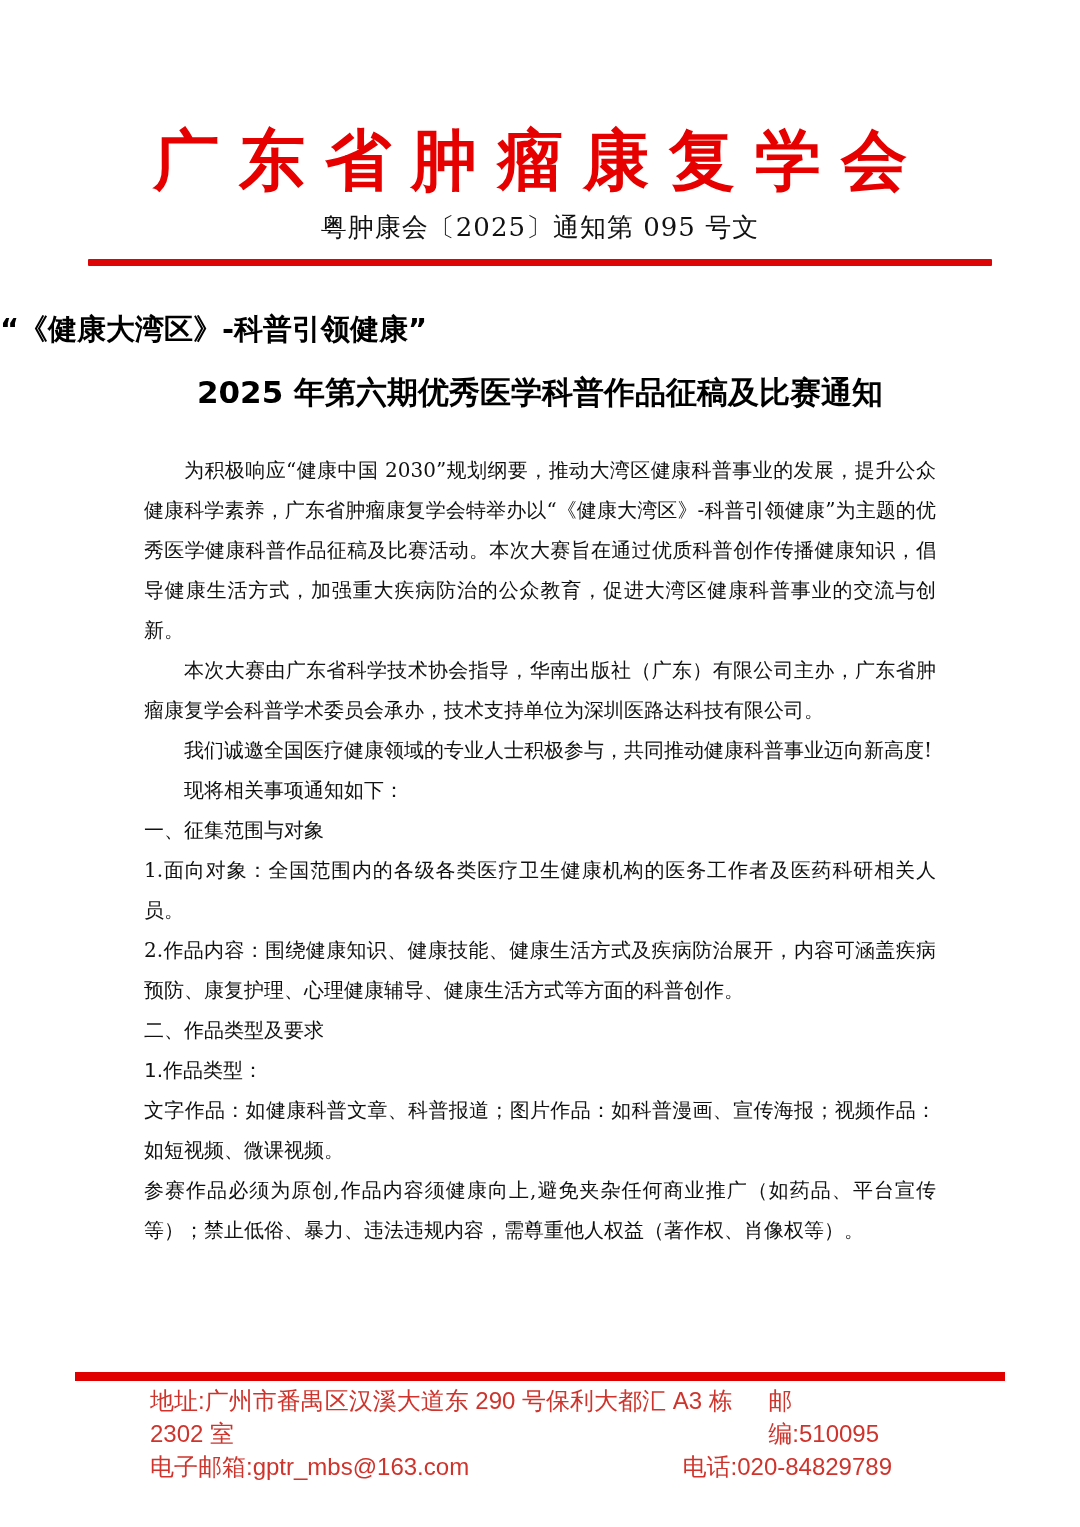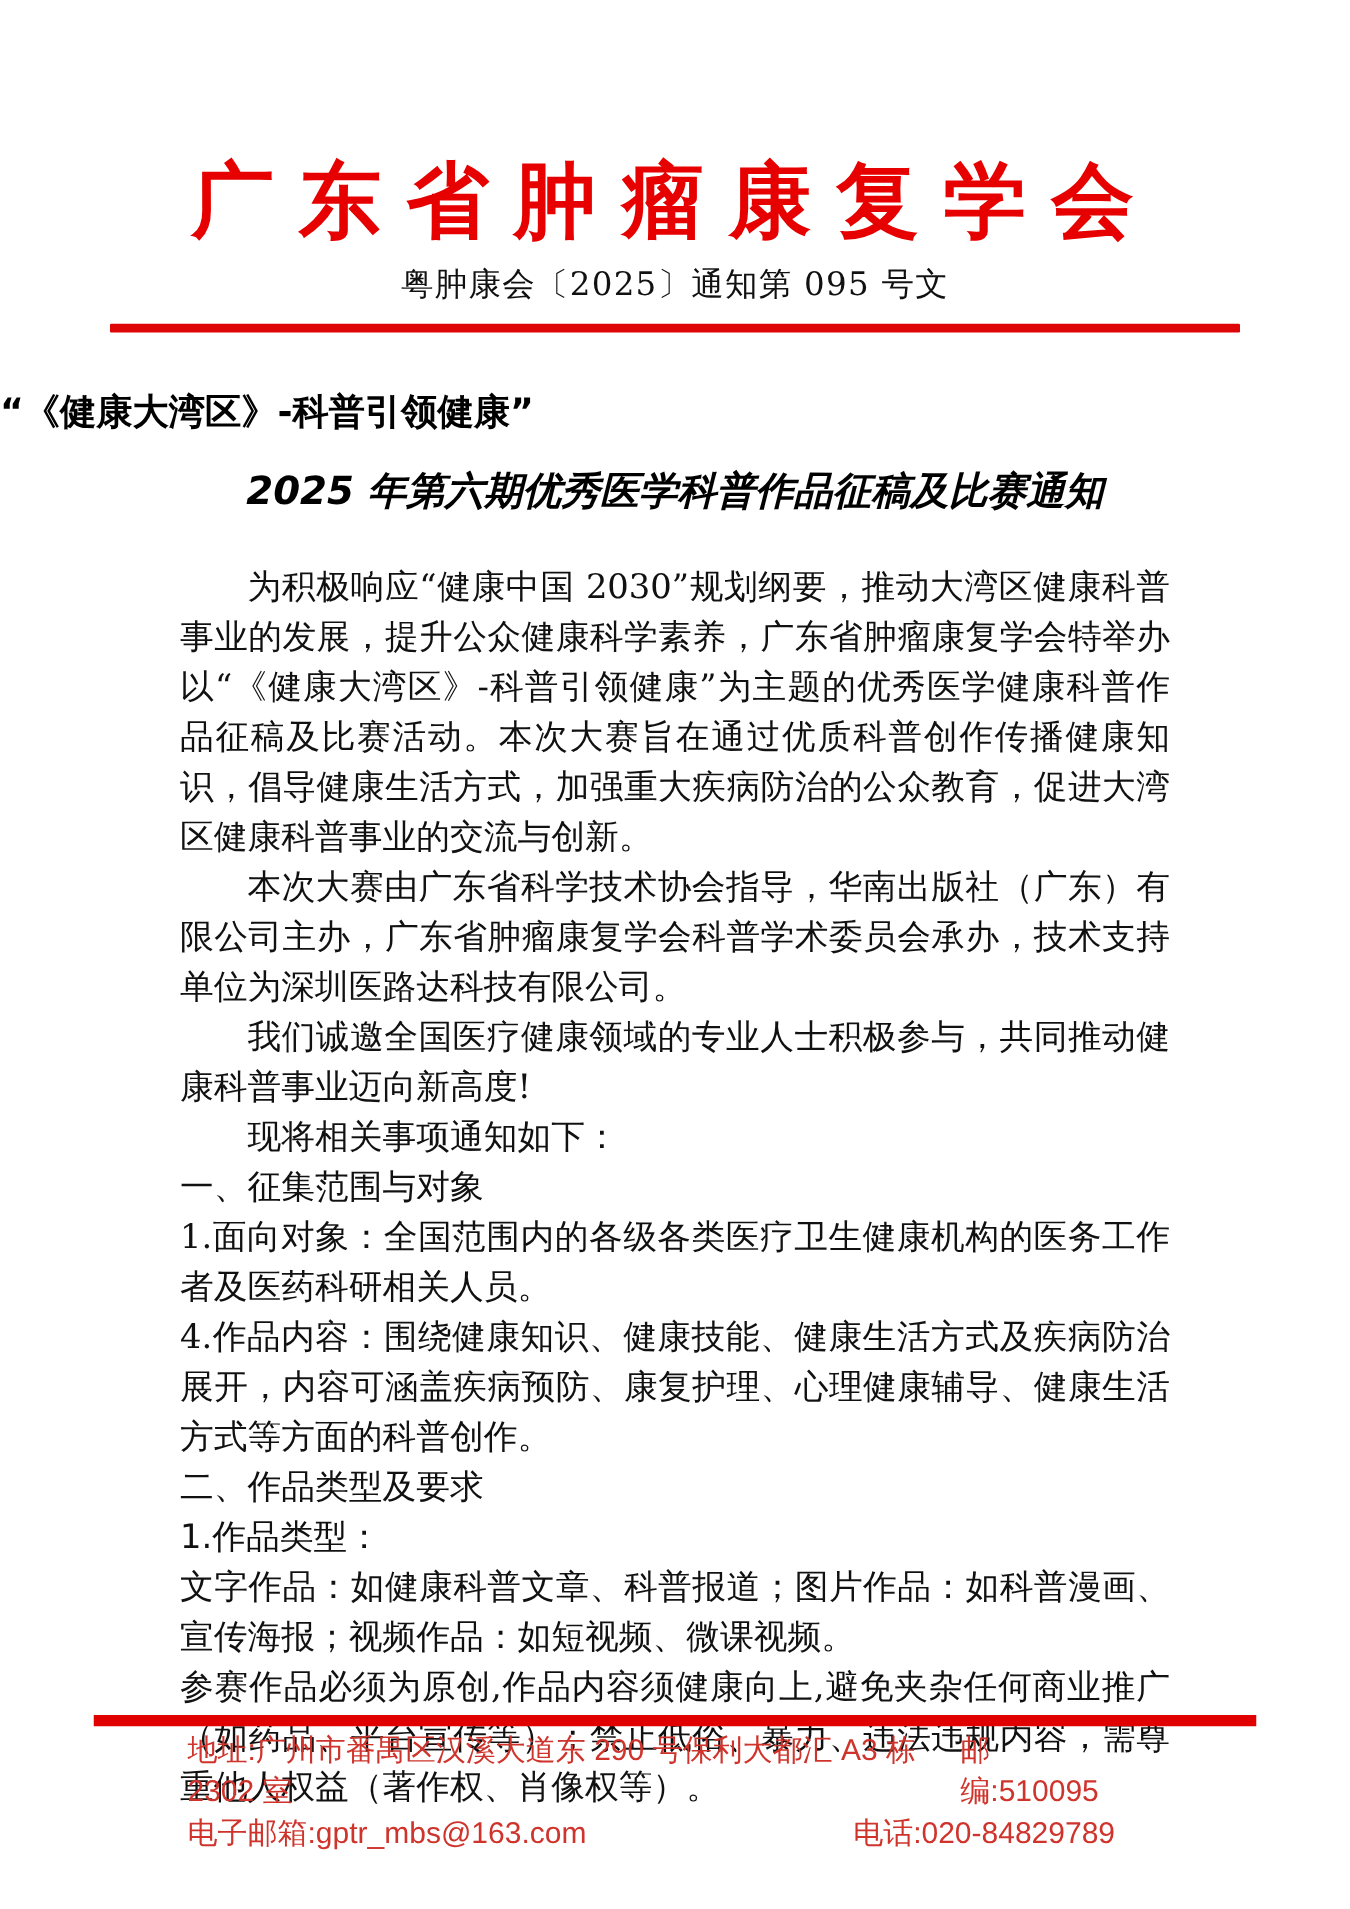--- a/index.html
+++ b/index.html
@@ -51,27 +51,26 @@
     font-size: 29px;
     color: #000000;
   }
   .notice-title-2 {
     margin-top: 22px;
     text-align: center;
     font-family: "DejaVu Sans", "Liberation Sans", sans-serif;
     font-weight: 700;
     font-size: 31px;
     color: #000000;
-    font-style: italic;
   }
   
   .content {
     width: 792px;
     margin: 36px auto 10px auto;
-    font-size: 27px;
+    font-size: 20px;
     line-height: 40px;
     text-align: justify;
     color: #111111;
   }
   .content p { margin: 0; }
   .indent { text-indent: 2em; }
   .bold-sans {
     font-family: "DejaVu Sans", "Liberation Sans", sans-serif;
     font-weight: 400;
   }
@@ -123,21 +122,21 @@
     <p class="indent">本次大赛由广东省科学技术协会指导，华南出版社（广东）有限公司主办，广东省肿瘤康复学会科普学术委员会承办，技术支持单位为深圳医路达科技有限公司。</p>
 
     <p class="indent">我们诚邀全国医疗健康领域的专业人士积极参与，共同推动健康科普事业迈向新高度!</p>
 
     <p class="indent bold-sans">现将相关事项通知如下：</p>
 
     <p class="bold-sans">一、征集范围与对象</p>
 
     <p>1.面向对象：全国范围内的各级各类医疗卫生健康机构的医务工作者及医药科研相关人员。</p>
 
-    <p>4.作品内容：围绕健康知识、健康技能、健康生活方式及疾病防治展开，内容可涵盖疾病预防、康复护理、心理健康辅导、健康生活方式等方面的科普创作。</p>
+    <p>2.作品内容：围绕健康知识、健康技能、健康生活方式及疾病防治展开，内容可涵盖疾病预防、康复护理、心理健康辅导、健康生活方式等方面的科普创作。</p>
 
     <p class="bold-sans sec2-gap">二、作品类型及要求</p>
 
     <p class="bold-sans">1.作品类型：</p>
 
     <p>文字作品：如健康科普文章、科普报道；图片作品：如科普漫画、宣传海报；视频作品：如短视频、微课视频。</p>
 
 
     <p>参赛作品必须为原创,作品内容须健康向上,避免夹杂任何商业推广（如药品、平台宣传等）；禁止低俗、暴力、违法违规内容，需尊重他人权益（著作权、肖像权等）。</p>
 

